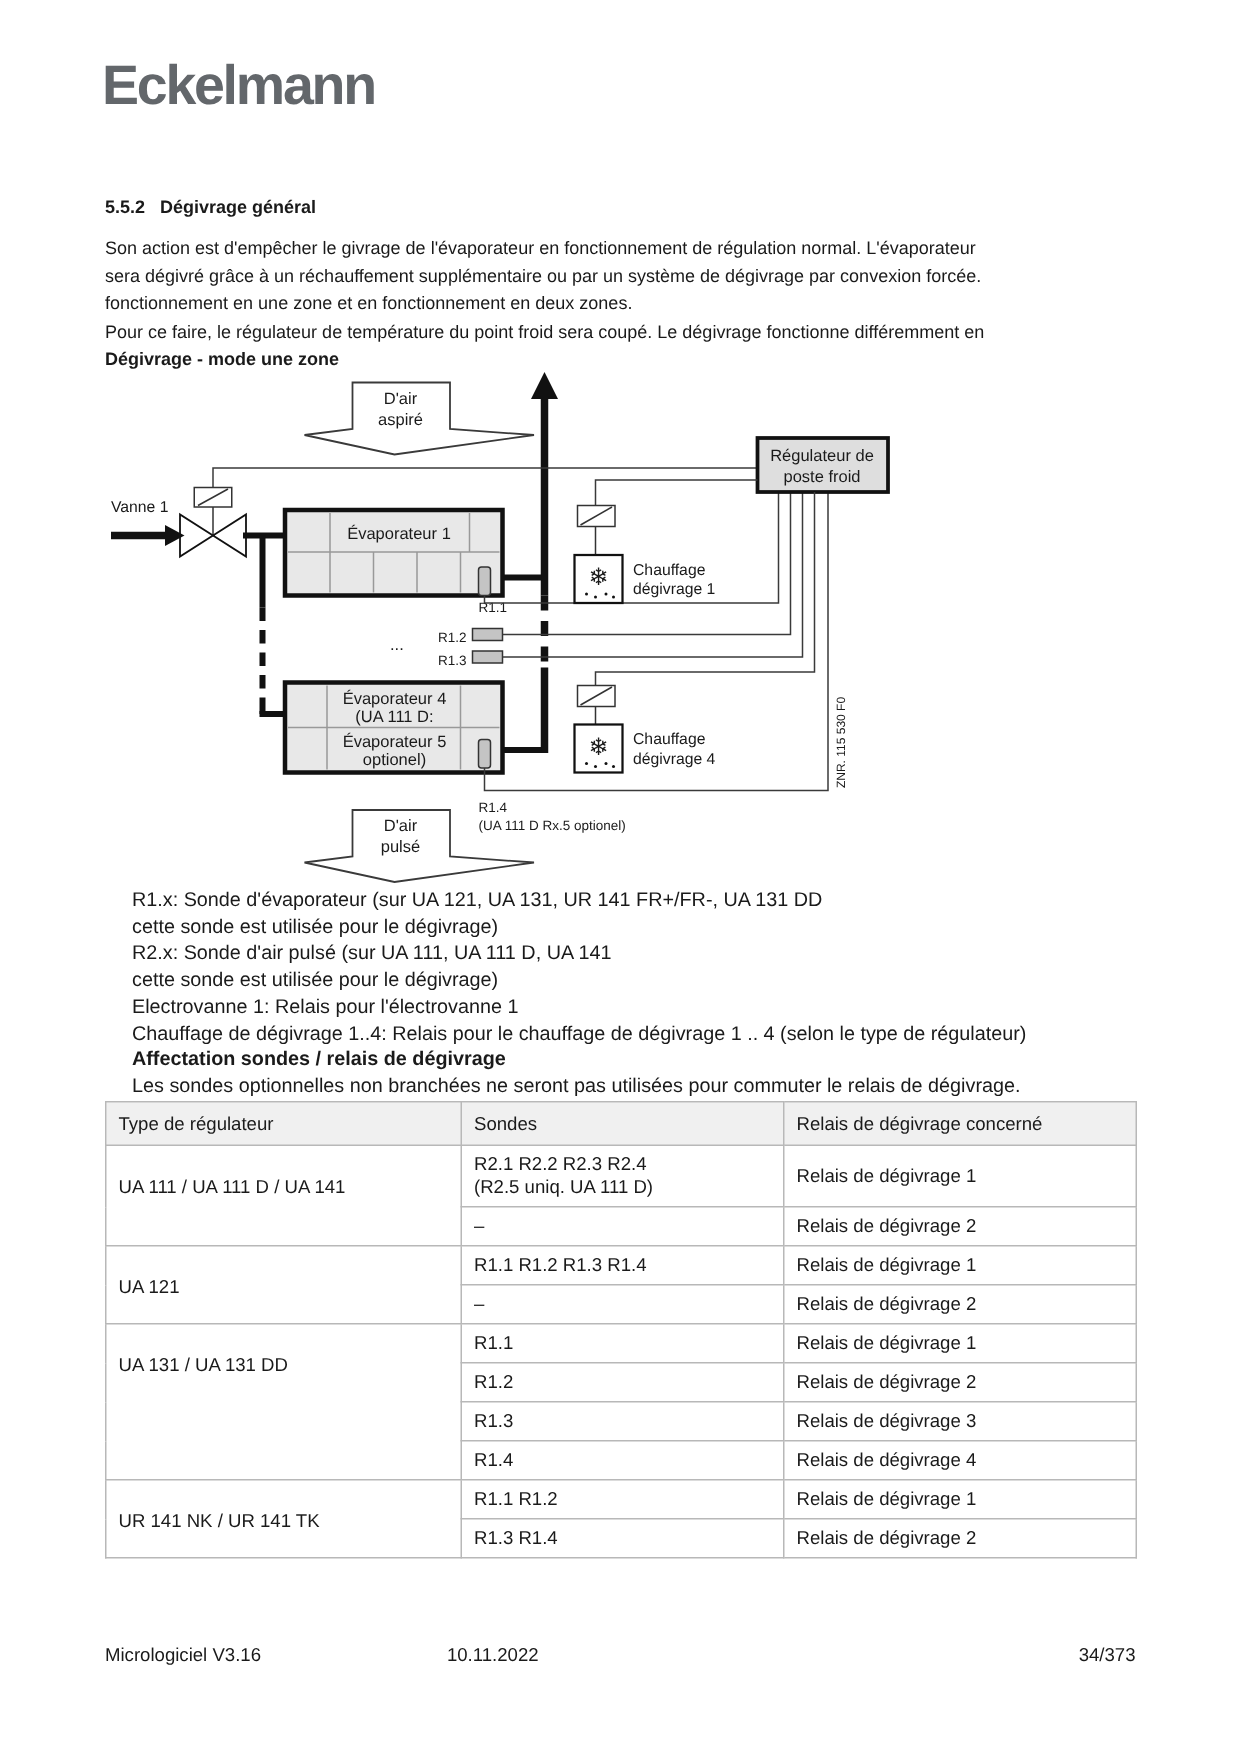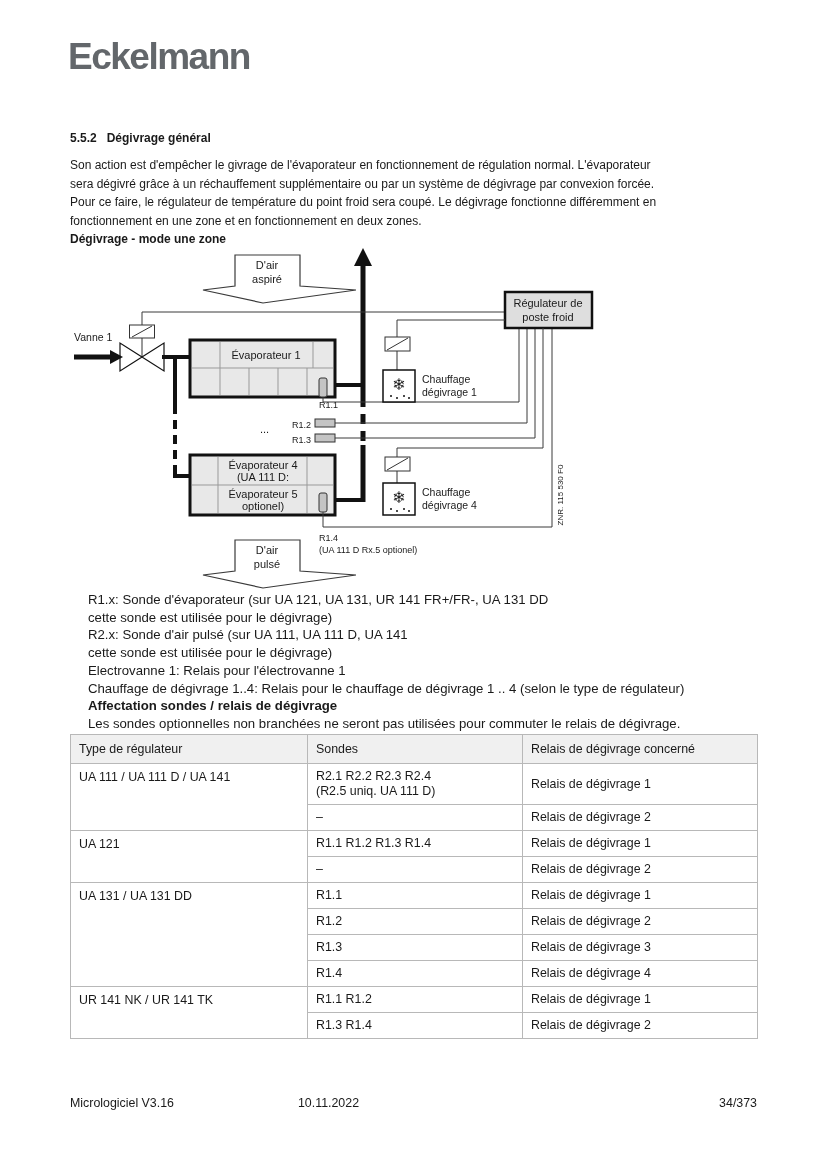--- a/index.html
+++ b/index.html
@@ -34,43 +34,43 @@
     position:absolute;left:70px;top:734px;width:687px;
     border-collapse:collapse;font-size:12.4px;table-layout:fixed;
   }
   #assign-table th,#assign-table td{
     border:1px solid #b8b8b8;padding:5px 8px;text-align:left;
     font-weight:normal;line-height:15px;
   }
   #assign-table th{
     background:#f0f0f0;font-weight:normal;padding:7px 4px 6px 8px;
   }
-  #assign-table td.type{vertical-align:top;padding-top:6px;}
+  #assign-table td.type{vertical-align:top;padding-top:20px;}
   #footer{
     position:absolute;left:0;top:1096px;width:827px;font-size:12.4px;
   }
   #footer .fl{position:absolute;left:70px;top:0;}
   #footer .fc{position:absolute;left:0;width:657px;text-align:center;top:0;}
   #footer .fr{position:absolute;right:70px;top:0;}
   svg text{font-family:"Liberation Sans", sans-serif;fill:#1a1a1a;}
 </style>
 </head>
 <body>
 
 <div id="logo">Eckelmann</div>
 
 <div id="heading">
   <span class="num">5.5.2</span><span>Dégivrage général</span>
 </div>
 
 <div id="intro">
   <div class="line">Son action est d'empêcher le givrage de l'évaporateur en fonctionnement de régulation normal. L'évaporateur</div>
   <div class="line">sera dégivré grâce à un réchauffement supplémentaire ou par un système de dégivrage par convexion forcée.</div>
+  <div class="line">fonctionnement en une zone et en fonctionnement en deux zones.</div>
   <div class="line">Pour ce faire, le régulateur de température du point froid sera coupé. Le dégivrage fonctionne différemment en</div>
-  <div class="line">fonctionnement en une zone et en fonctionnement en deux zones.</div>
   <div class="line subtitle">Dégivrage - mode une zone</div>
 </div>
 
 <div id="diagram">
 <svg width="690" height="350" viewBox="0 0 690 350">
 
   <g>
     <polygon points="165,10 230,10 230,41 286,45 193,58 133,45 165,41" fill="#ffffff" stroke="#3a3a3a" stroke-width="1.2"></polygon>
     <text x="197" y="24" font-size="11" text-anchor="middle">D'air</text>
     <text x="197" y="38" font-size="11" text-anchor="middle">aspiré</text>

